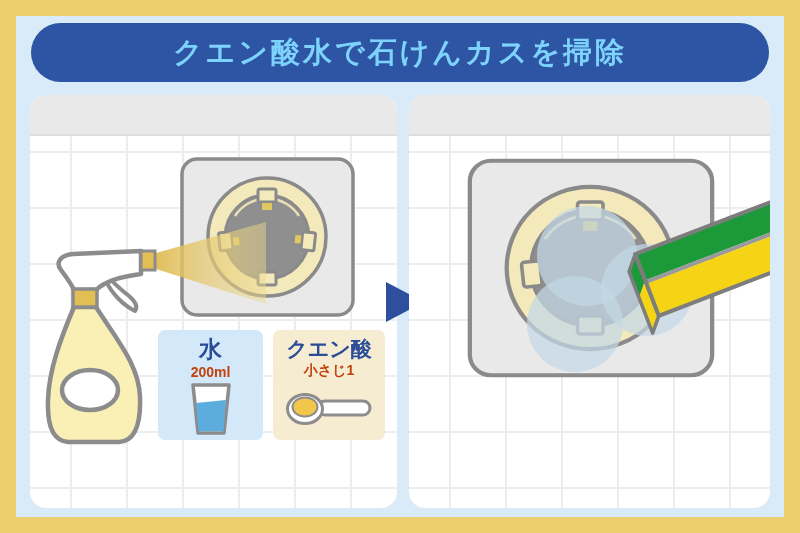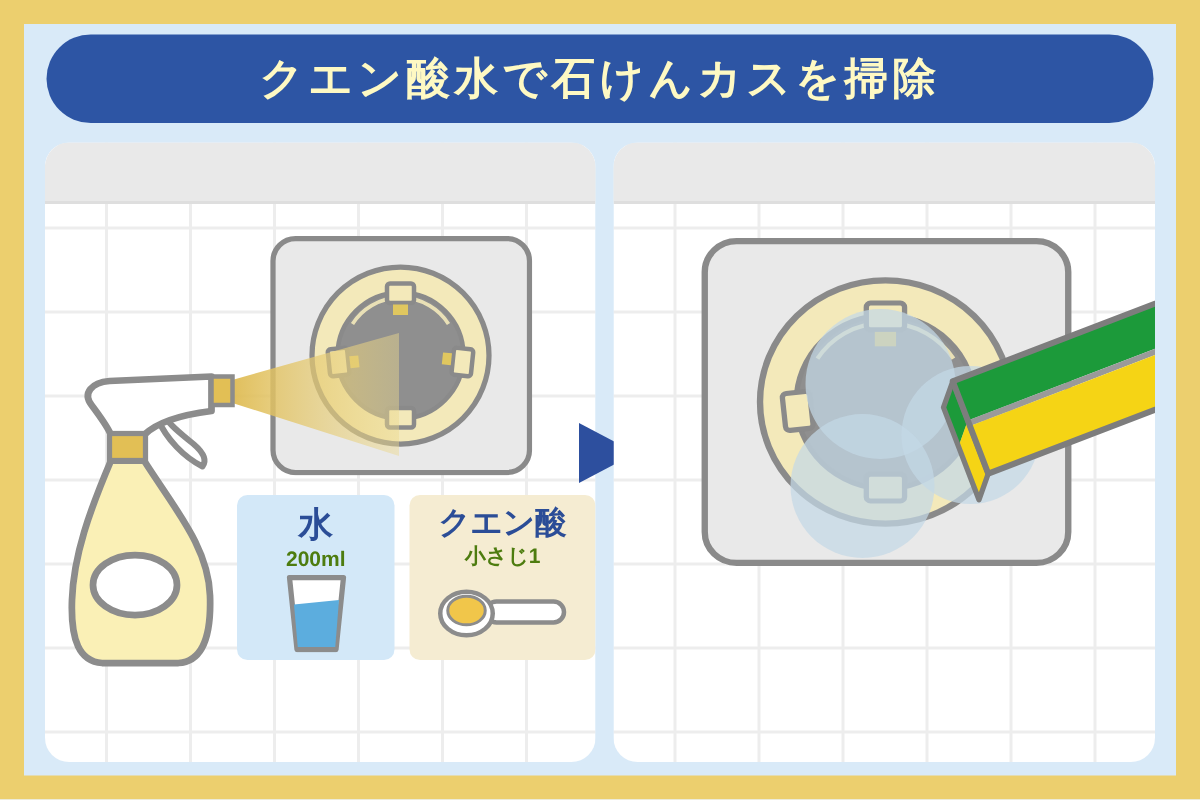--- a/index.html
+++ b/index.html
@@ -1,39 +1,39 @@
 <!DOCTYPE html>
 <html><head>
 <meta charset="utf-8">
 <style>
   html,body{margin:0;padding:0;}
   body{font-family:"Liberation Sans","DejaVu Sans",sans-serif;}
   .page{position:relative;width:800px;height:533px;background:#eccf6e;overflow:hidden;}
   .inner-bg{position:absolute;left:16px;top:16px;width:768px;height:501px;background:#d9eaf8;}
   .title-banner{position:absolute;left:31px;top:23px;width:738px;height:59px;background:#2d55a4;
     border-radius:30px;display:flex;align-items:center;justify-content:center;}
-  .title-banner span{color:#fef9c3;font-size:29px;font-weight:700;letter-spacing:3px;}
+  .title-banner span{color:#7dd3fc;font-size:29px;font-weight:700;letter-spacing:3px;}
   .panel{position:absolute;top:95px;height:413px;border-radius:16px;background-color:#ffffff;
     background-image:linear-gradient(#ededed 2px,transparent 2px),
                      linear-gradient(90deg,#ededed 2px,transparent 2px);
     background-size:56px 56px;background-position:40px 0px;overflow:hidden;}
   .panel-left{left:30px;width:367px;}
   .panel-right{left:409px;width:361px;}
   .panel-top-band{position:absolute;left:0;top:0;width:100%;height:39px;background:#e9e9e9;
     box-shadow:0 2px 0 #dedede;border-radius:16px 16px 0 0;}
   .abs{position:absolute;}
   .arrow-right{position:absolute;left:386px;top:282px;width:0;height:0;
     border-top:20px solid transparent;border-bottom:20px solid transparent;
     border-left:38px solid #2d4f9e;}
   .card{position:absolute;top:235px;height:110px;border-radius:7px;display:flex;
     flex-direction:column;align-items:center;}
   .card-water{left:128px;width:105px;background:#d3e8f8;}
-  .card-citric{left:243px;width:124px;background:#f5ecd2;}
+  .card-citric{left:243px;width:112px;background:#f5ecd2;}
   .card-name{color:#2b4d97;font-weight:700;font-size:23px;margin-top:7px;line-height:1.1;}
-  .card-amount{color:#4d7c0f;font-weight:700;font-size:14px;margin-top:2px;}
+  .card-amount{color:#c2410c;font-weight:700;font-size:14px;margin-top:2px;}
 </style>
 </head>
 <body>
 
 <div class="page">
   <div class="inner-bg"></div>
 
   <div class="title-banner">
     <span>クエン酸水で石けんカスを掃除</span>
   </div>

